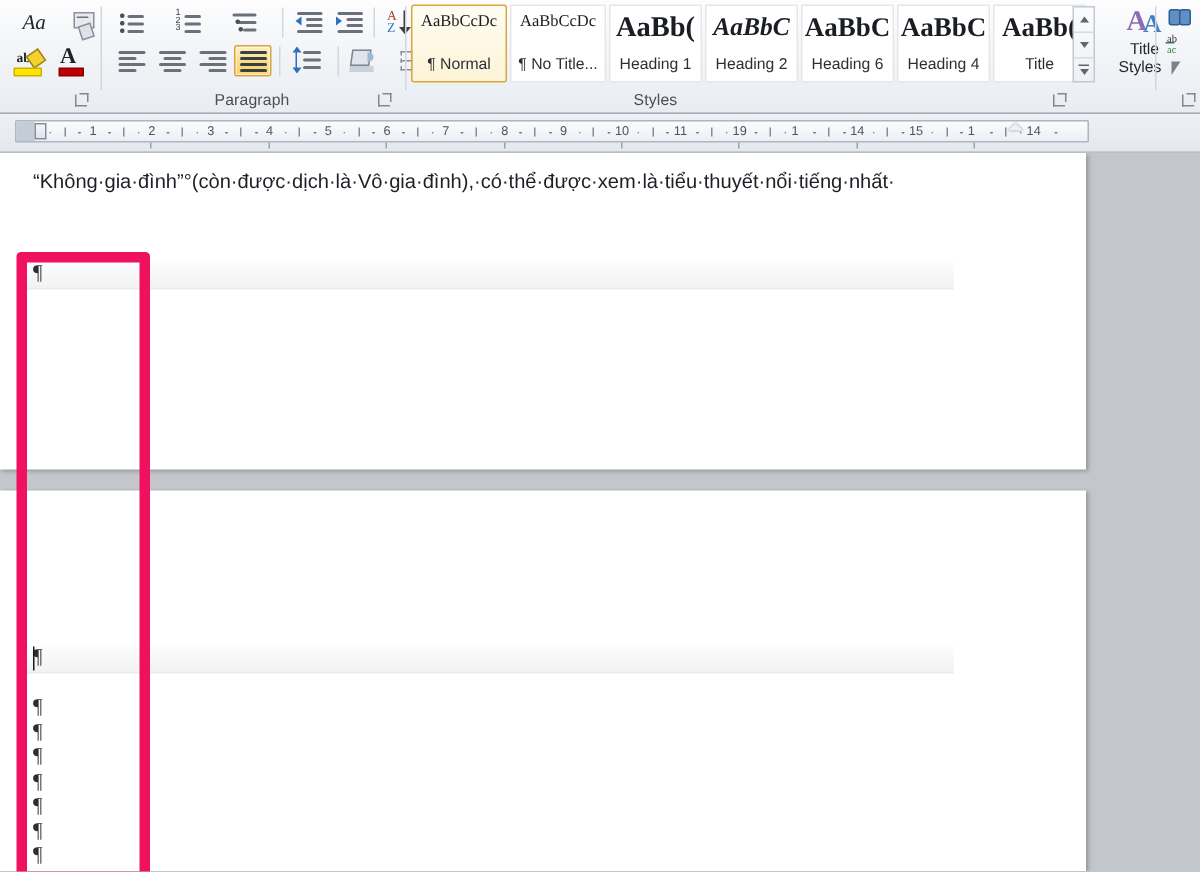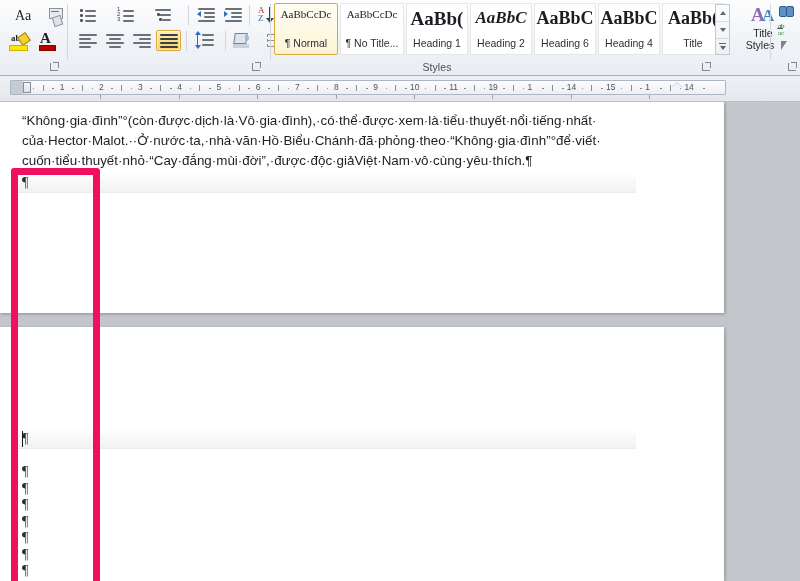--- a/index.html
+++ b/index.html
@@ -124,21 +124,21 @@
 </head>
 <body>
 
 <div id="app">
 
   <div class="ribbon">
 
     <div class="grp" style="left:0;width:64px;">
 
       <div class="btn" style="left:8px;top:4px;width:33px;height:22px;">
-        <span class="aa" style="left:6px;top:3px;">Aa</span>
+        <span class="aa" style="left:6px;top:3px;font-style:italic;">Aa</span>
         <span class="caret" style="left:25px;top:10px;"></span>
       </div>
 
       <div class="btn" style="left:45px;top:4px;width:22px;height:22px;">
         <span class="ic">
           <span class="sq" style="left:3px;top:3px;width:12px;height:9px;background:#e8eaee;border-color:#8b919a;"></span>
           <span class="line" style="left:5px;top:6px;width:8px;height:1px;background:#5b6getd;"></span>
           <span style="position:absolute;left:7px;top:11px;width:7px;height:8px;background:#dfe3e9;border:1px solid #8b919a;transform:rotate(-18deg);"></span>
         </span>
       </div>
@@ -297,20 +297,21 @@
 
       <div class="btn" style="left:195px;top:30px;width:25px;height:21px;">
         <span class="ic">
           <span style="position:absolute;left:3px;top:3px;width:15px;height:13px;border:1px dashed #8a9099;box-sizing:border-box;"></span>
           <span style="position:absolute;left:3px;top:9px;width:15px;height:1px;background:#8a9099;"></span>
           <span style="position:absolute;left:10px;top:3px;width:1px;height:13px;background:#8a9099;"></span>
         </span>
         <span class="caret" style="left:27px;top:9px;"></span>
       </div>
 
+      <div class="grp-label">Paragraph</div>
       <div class="launcher" style="right:6px;"></div>
     </div>
 
     <div class="grp-sep" style="left:270px;"></div>
 
     <div class="grp" style="left:272px;width:450px;">
       <div id="styles-gallery" style="position:absolute;left:2px;top:3px;">
           <div style="position: absolute; left: 0px; top: 0px; width: 64px; height: 52px; box-sizing: border-box; background: linear-gradient(rgb(255, 253, 243), rgb(253, 244, 214)); border: 1px solid rgb(216, 169, 63); border-radius: 2px;">
             <div style="position: absolute; left: 0px; top: 4px; width: 100%; text-align: center; white-space: nowrap; overflow: hidden; font-family: &quot;Liberation Serif&quot;, serif; font-size: 11px; font-weight: normal; font-style: normal; color: rgb(26, 29, 33);">AaBbCcDc</div>
             <div style="position: absolute; left: 0px; bottom: 5px; width: 100%; text-align: center; white-space: nowrap; overflow: hidden; font-size: 10.5px; color: rgb(44, 48, 54); font-family: &quot;Liberation Sans&quot;, sans-serif;">¶ Normal</div>
@@ -477,22 +478,20 @@
         <span class="btick" style="left: 492.4px;"></span>
         <span class="btick" style="left: 570.8px;"></span>
         <span class="btick" style="left: 649.2px;"></span>
       </div>
   </div>
 
   <div class="canvas">
 
     <div class="page page1">
       <div class="ptext" style="top:9px;">“Không·gia·đình”°(còn·được·dịch·là·Vô·gia·đình),·có·thể·được·xem·là·tiểu·thuyết·nổi·tiếng·nhất·</div>
-      <div class="ptext" style="top:29px;">của·Hector·Malot.··Ở·nước·ta,·nhà·văn·Hồ·Biểu·Chánh·đã·phỏng·theo·“Không·gia·đình”°để·viết·</div>
-      <div class="ptext" style="top:49px;">cuốn·tiểu·thuyết·nhỏ·“Cay·đắng·mùi·đời”,·được·độc·giảViệt·Nam·vô·cùng·yêu·thích.¶</div>
       <div class="hilite-row" style="top:72px;"></div>
       <div class="pmark" style="left:22px;top:73px;">¶</div>
     </div>
 
     <div class="page page2">
       <div class="hilite-row" style="top:103px;"></div>
       <div class="pmark" style="left:22px;top:104px;">¶</div>
       <div class="caretbar" style="left:22px;top:104px;height:16px;"></div>
       <div id="page2-marks">
           <div class="pmark" style="left: 22px; top: 137px;">¶</div>

